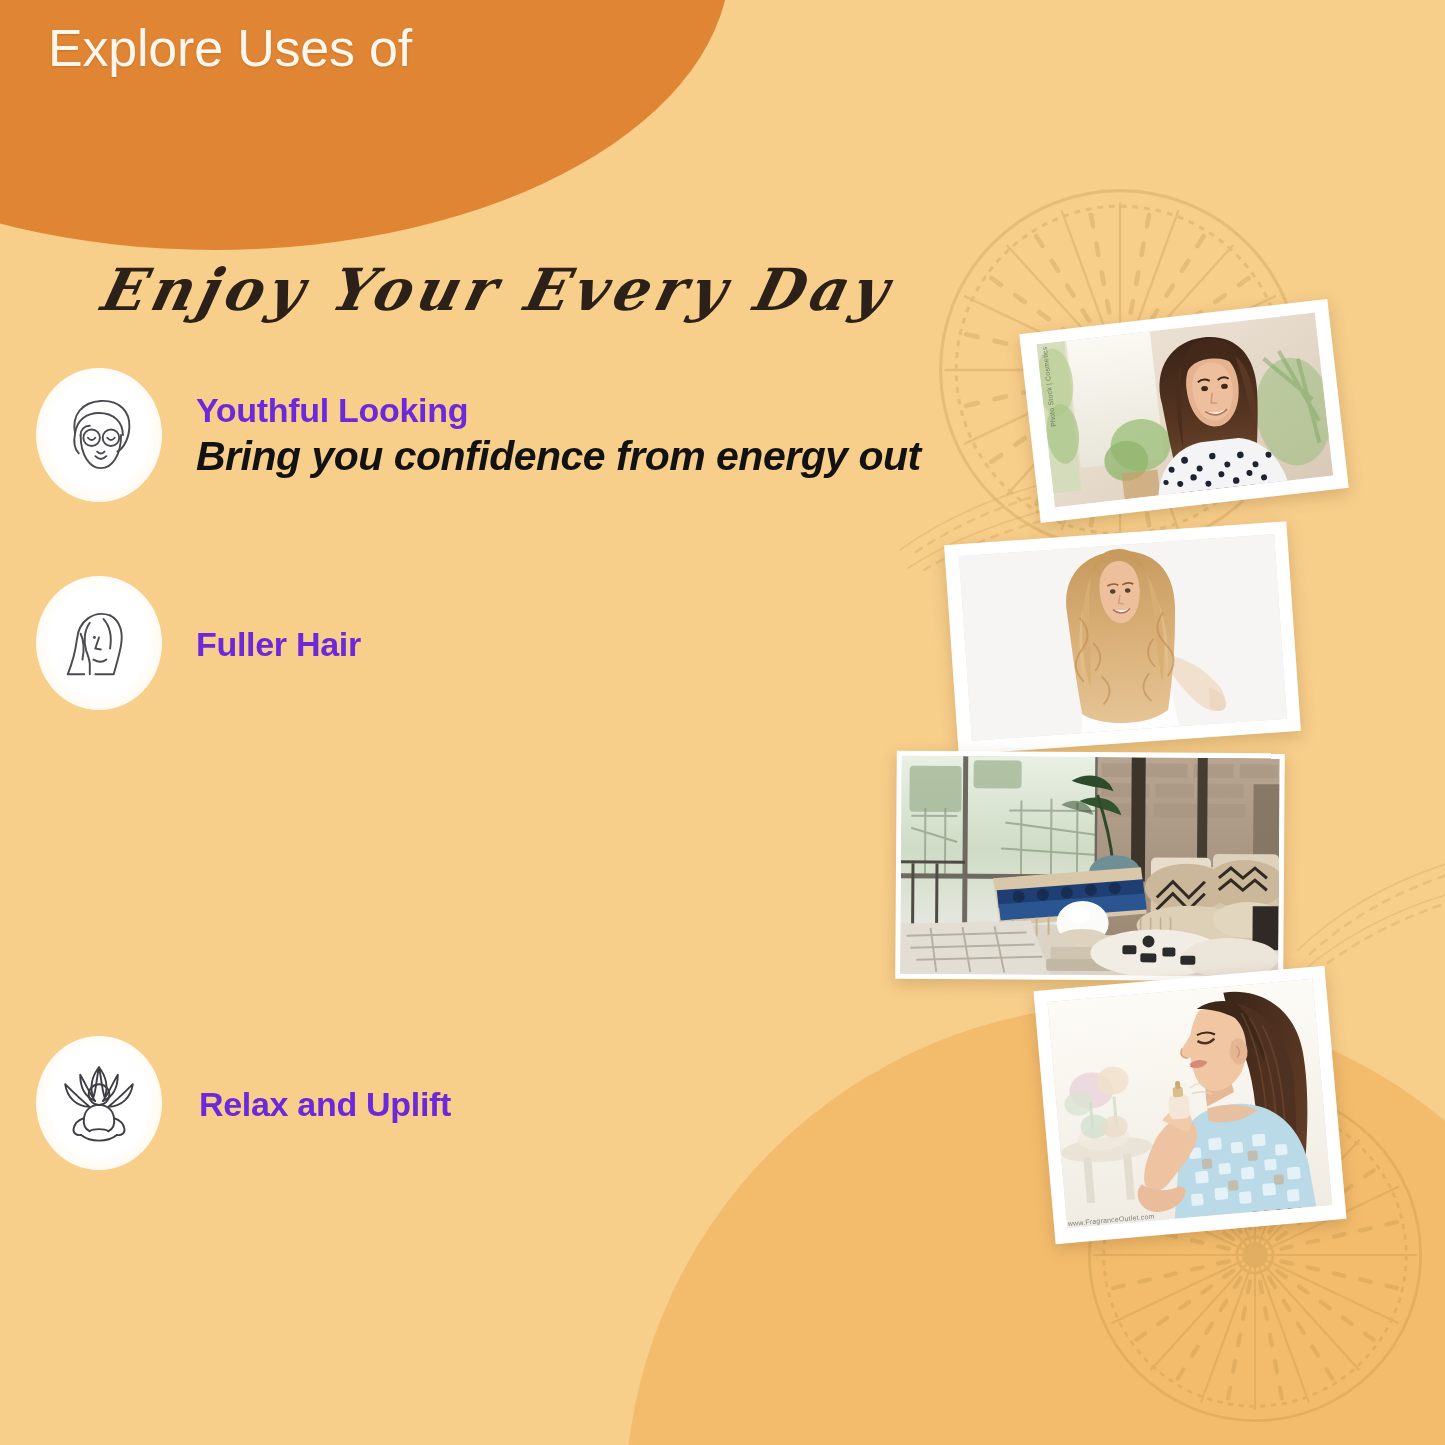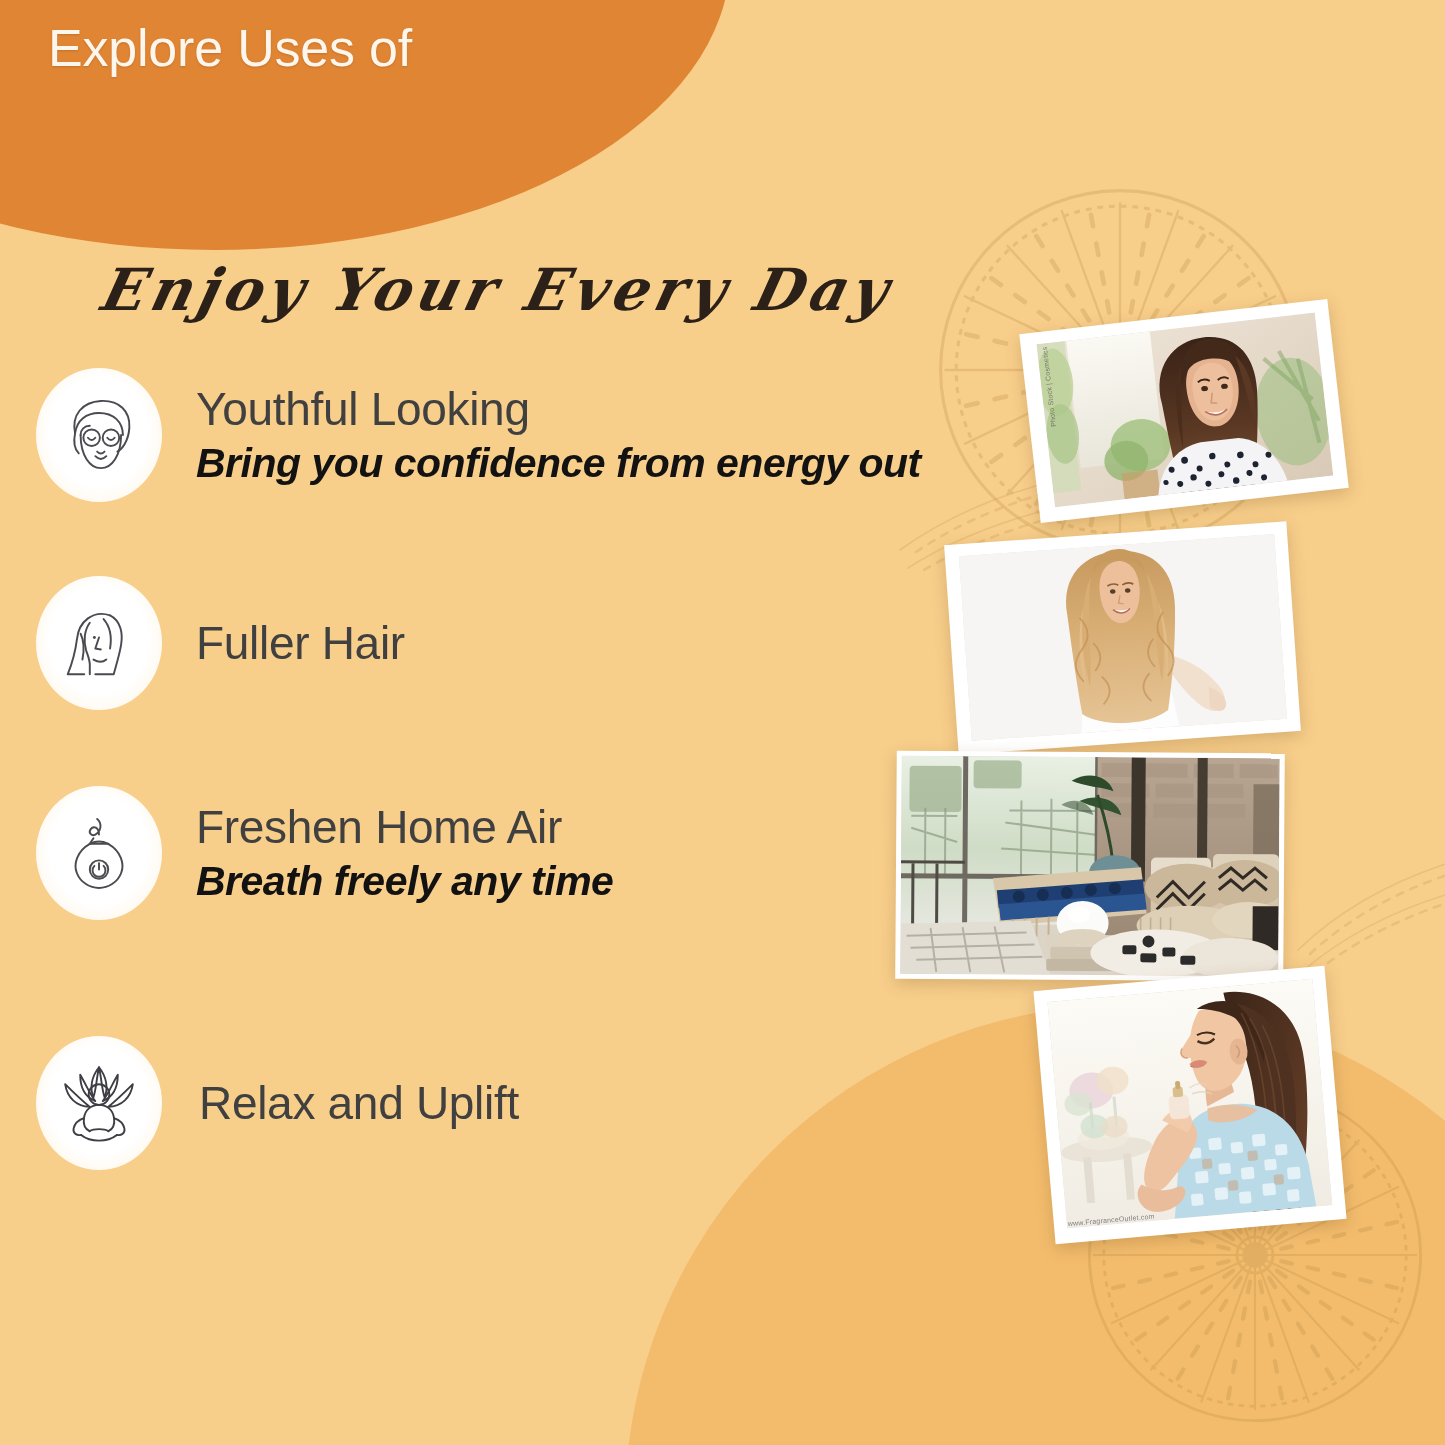--- a/index.html
+++ b/index.html
@@ -88,23 +88,23 @@
     position:absolute;
     left:4px;top:0;
     width:126px;height:134px;
     border-radius:50%;
     background:radial-gradient(ellipse at 50% 48%,
        #ffffff 0%,#ffffff 55%,#fffaf1 72%,rgba(250,222,175,.55) 88%,rgba(248,206,139,0) 100%);
   }
   .feature-icon svg{position:relative;z-index:2;}
   .feature-text{padding-top:2px;}
   .feature-title{
-    font-size:46px;
-    font-weight:normal;
-    color:#404040;
+    font-size:34px;
+    font-weight:bold;
+    color:#6d28d9;
     line-height:1.12;
     letter-spacing:-.3px;
   }
   .feature-sub{
     font-size:41px;
     font-weight:bold;
     font-style:italic;
     color:#121212;
     line-height:1.16;
     letter-spacing:-.5px;
@@ -337,37 +337,20 @@
         <path d="M44 68 q8 5 14 0"></path>
         <circle cx="45" cy="44" r="1.6" fill="#4a4a50" stroke="none"></circle>
         <path d="M30 40 C34 48 34 58 32 68"></path>
       </svg>
     </div>
     <div class="feature-text">
       <div class="feature-title">Fuller Hair</div>
     </div>
   </div>
 
-  <div class="feature" id="feature-2">
-    <div class="feature-icon">
-      <svg width="92" height="92" viewBox="0 0 100 100" fill="none" stroke="#4a4a50" stroke-width="2.1" stroke-linecap="round" stroke-linejoin="round">
-        <path d="M50 30 C50 22 44 20 41 24 C38 28 42 32 46 30 C52 27 54 18 48 13"></path>
-        <path d="M44 34 L40 40"></path>
-        <path d="M40 40 C26 48 22 62 26 72 C30 82 40 88 50 88 C60 88 70 82 74 72 C78 62 74 48 60 40 Z"></path>
-        <path d="M40 40 q10 -5 20 0"></path>
-        <circle cx="50" cy="68" r="10"></circle>
-        <path d="M50 61 L50 68"></path>
-        <path d="M45 64 a7 7 0 1 0 10 0"></path>
-      </svg>
-    </div>
-    <div class="feature-text">
-      <div class="feature-title">Freshen Home Air</div>
-      <div class="feature-sub">Breath freely any time</div>
-    </div>
-  </div>
 
   <div class="feature" id="feature-3">
     <div class="feature-icon">
       <svg width="94" height="94" viewBox="0 0 100 100" fill="none" stroke="#3d3d44" stroke-width="2.0" stroke-linecap="round" stroke-linejoin="round">
         <path d="M50 12 C42 22 40 34 44 44 C47 36 47 26 50 12 Z"></path>
         <path d="M50 12 C58 22 60 34 56 44 C53 36 53 26 50 12 Z"></path>
         <path d="M30 20 C30 34 36 44 46 48 C40 40 36 30 30 20 Z"></path>
         <path d="M70 20 C70 34 64 44 54 48 C60 40 64 30 70 20 Z"></path>
         <path d="M14 30 C16 44 26 54 40 54 C30 46 22 38 14 30 Z"></path>
         <path d="M86 30 C84 44 74 54 60 54 C70 46 78 38 86 30 Z"></path>

